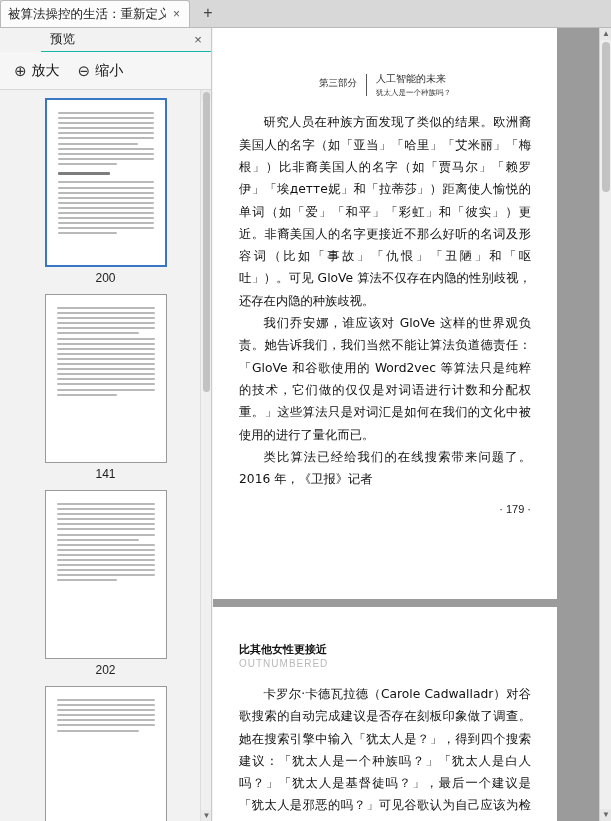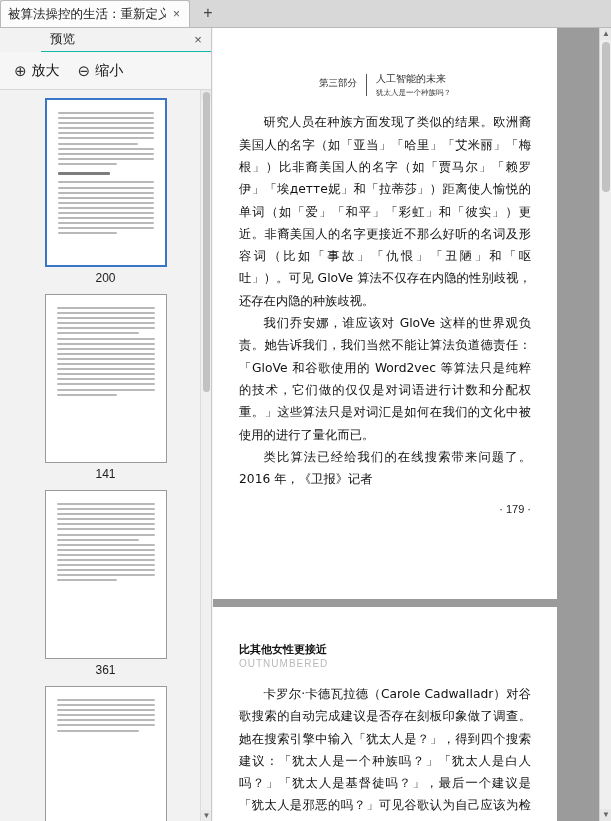--- a/index.html
+++ b/index.html
@@ -257,21 +257,21 @@
             <div class="ln"></div>
               <div class="ln"></div>
               <div class="ln"></div>
               <div class="ln"></div>
             <div class="ln"></div>
               <div class="ln"></div>
               <div class="ln"></div>
               <div class="ln short"></div>
           </div>
         </div>
-        <div class="thumb-label">361</div>
+        <div class="thumb-label">202</div>
       </div>
 
       <div class="thumb-item">
         <div class="thumb-page">
           <div class="mini">
             <div class="ln"></div>
               <div class="ln"></div>
               <div class="ln"></div>
               <div class="ln"></div>
             <div class="ln"></div>

